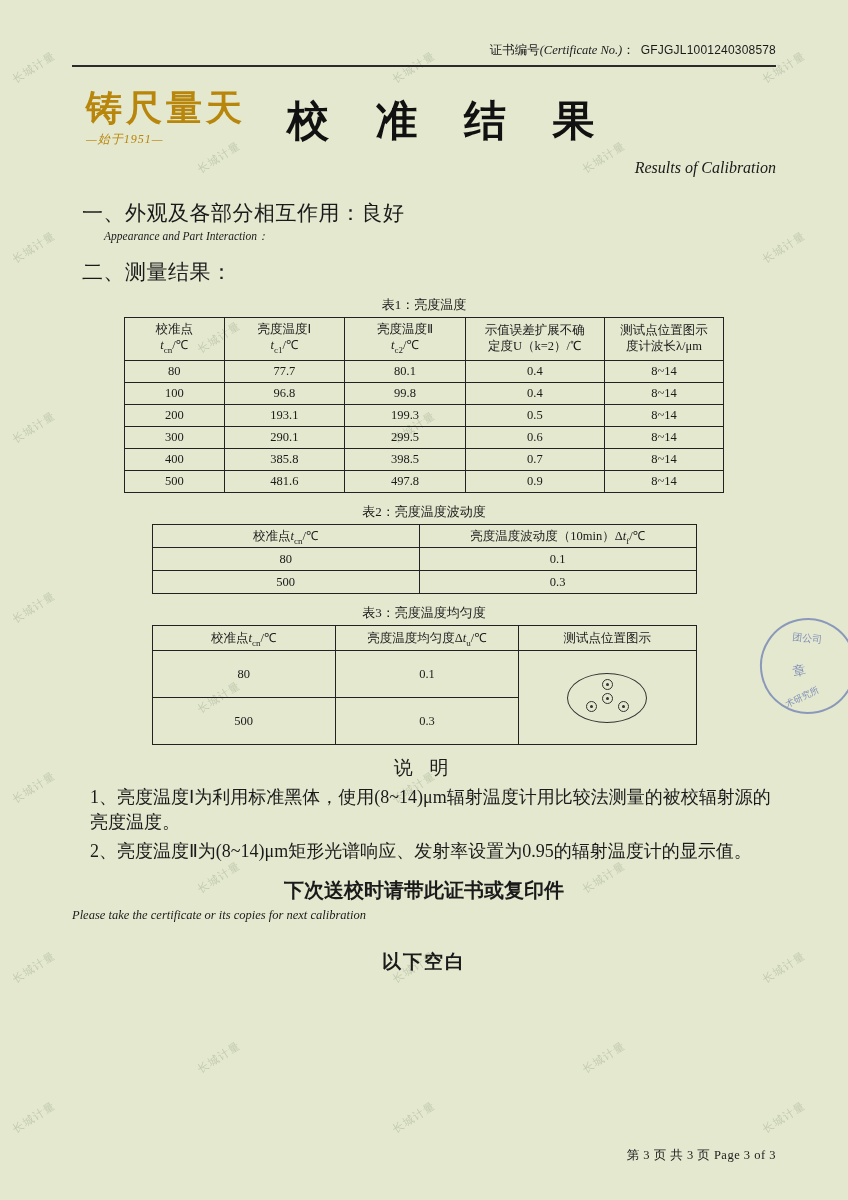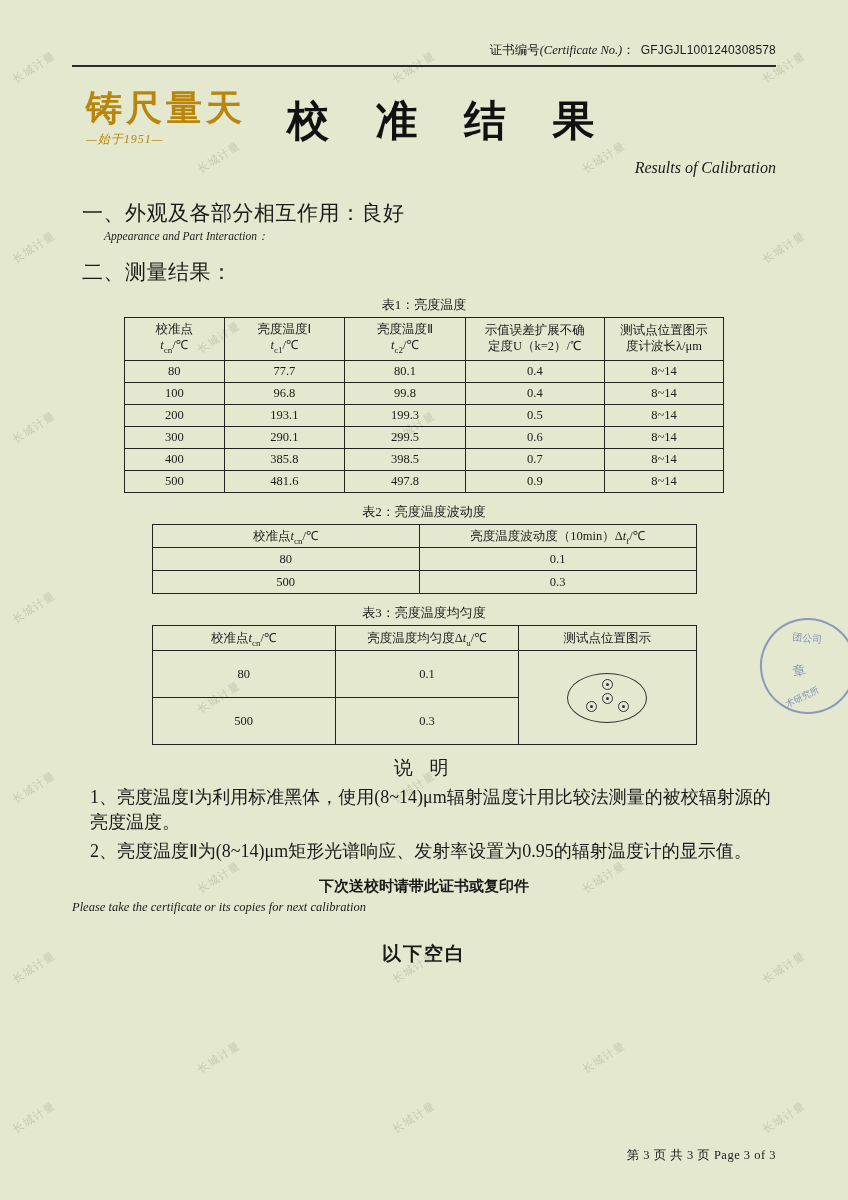--- a/index.html
+++ b/index.html
@@ -208,21 +208,21 @@
     letter-spacing: 6px;
   }
   .note {
     font-size: 18px;
     margin-top: 4px;
     margin-left: 18px;
     line-height: 1.4;
   }
   .bold-center {
     text-align: center;
-    font-size: 15px;
+    font-size: 20px;
     font-weight: bold;
     margin-top: 12px;
   }
   .ital-center {
     text-align: left;
     font-size: 12.5px;
     font-style: italic;
     margin-top: 4px;
   }
   .blank-cn {

